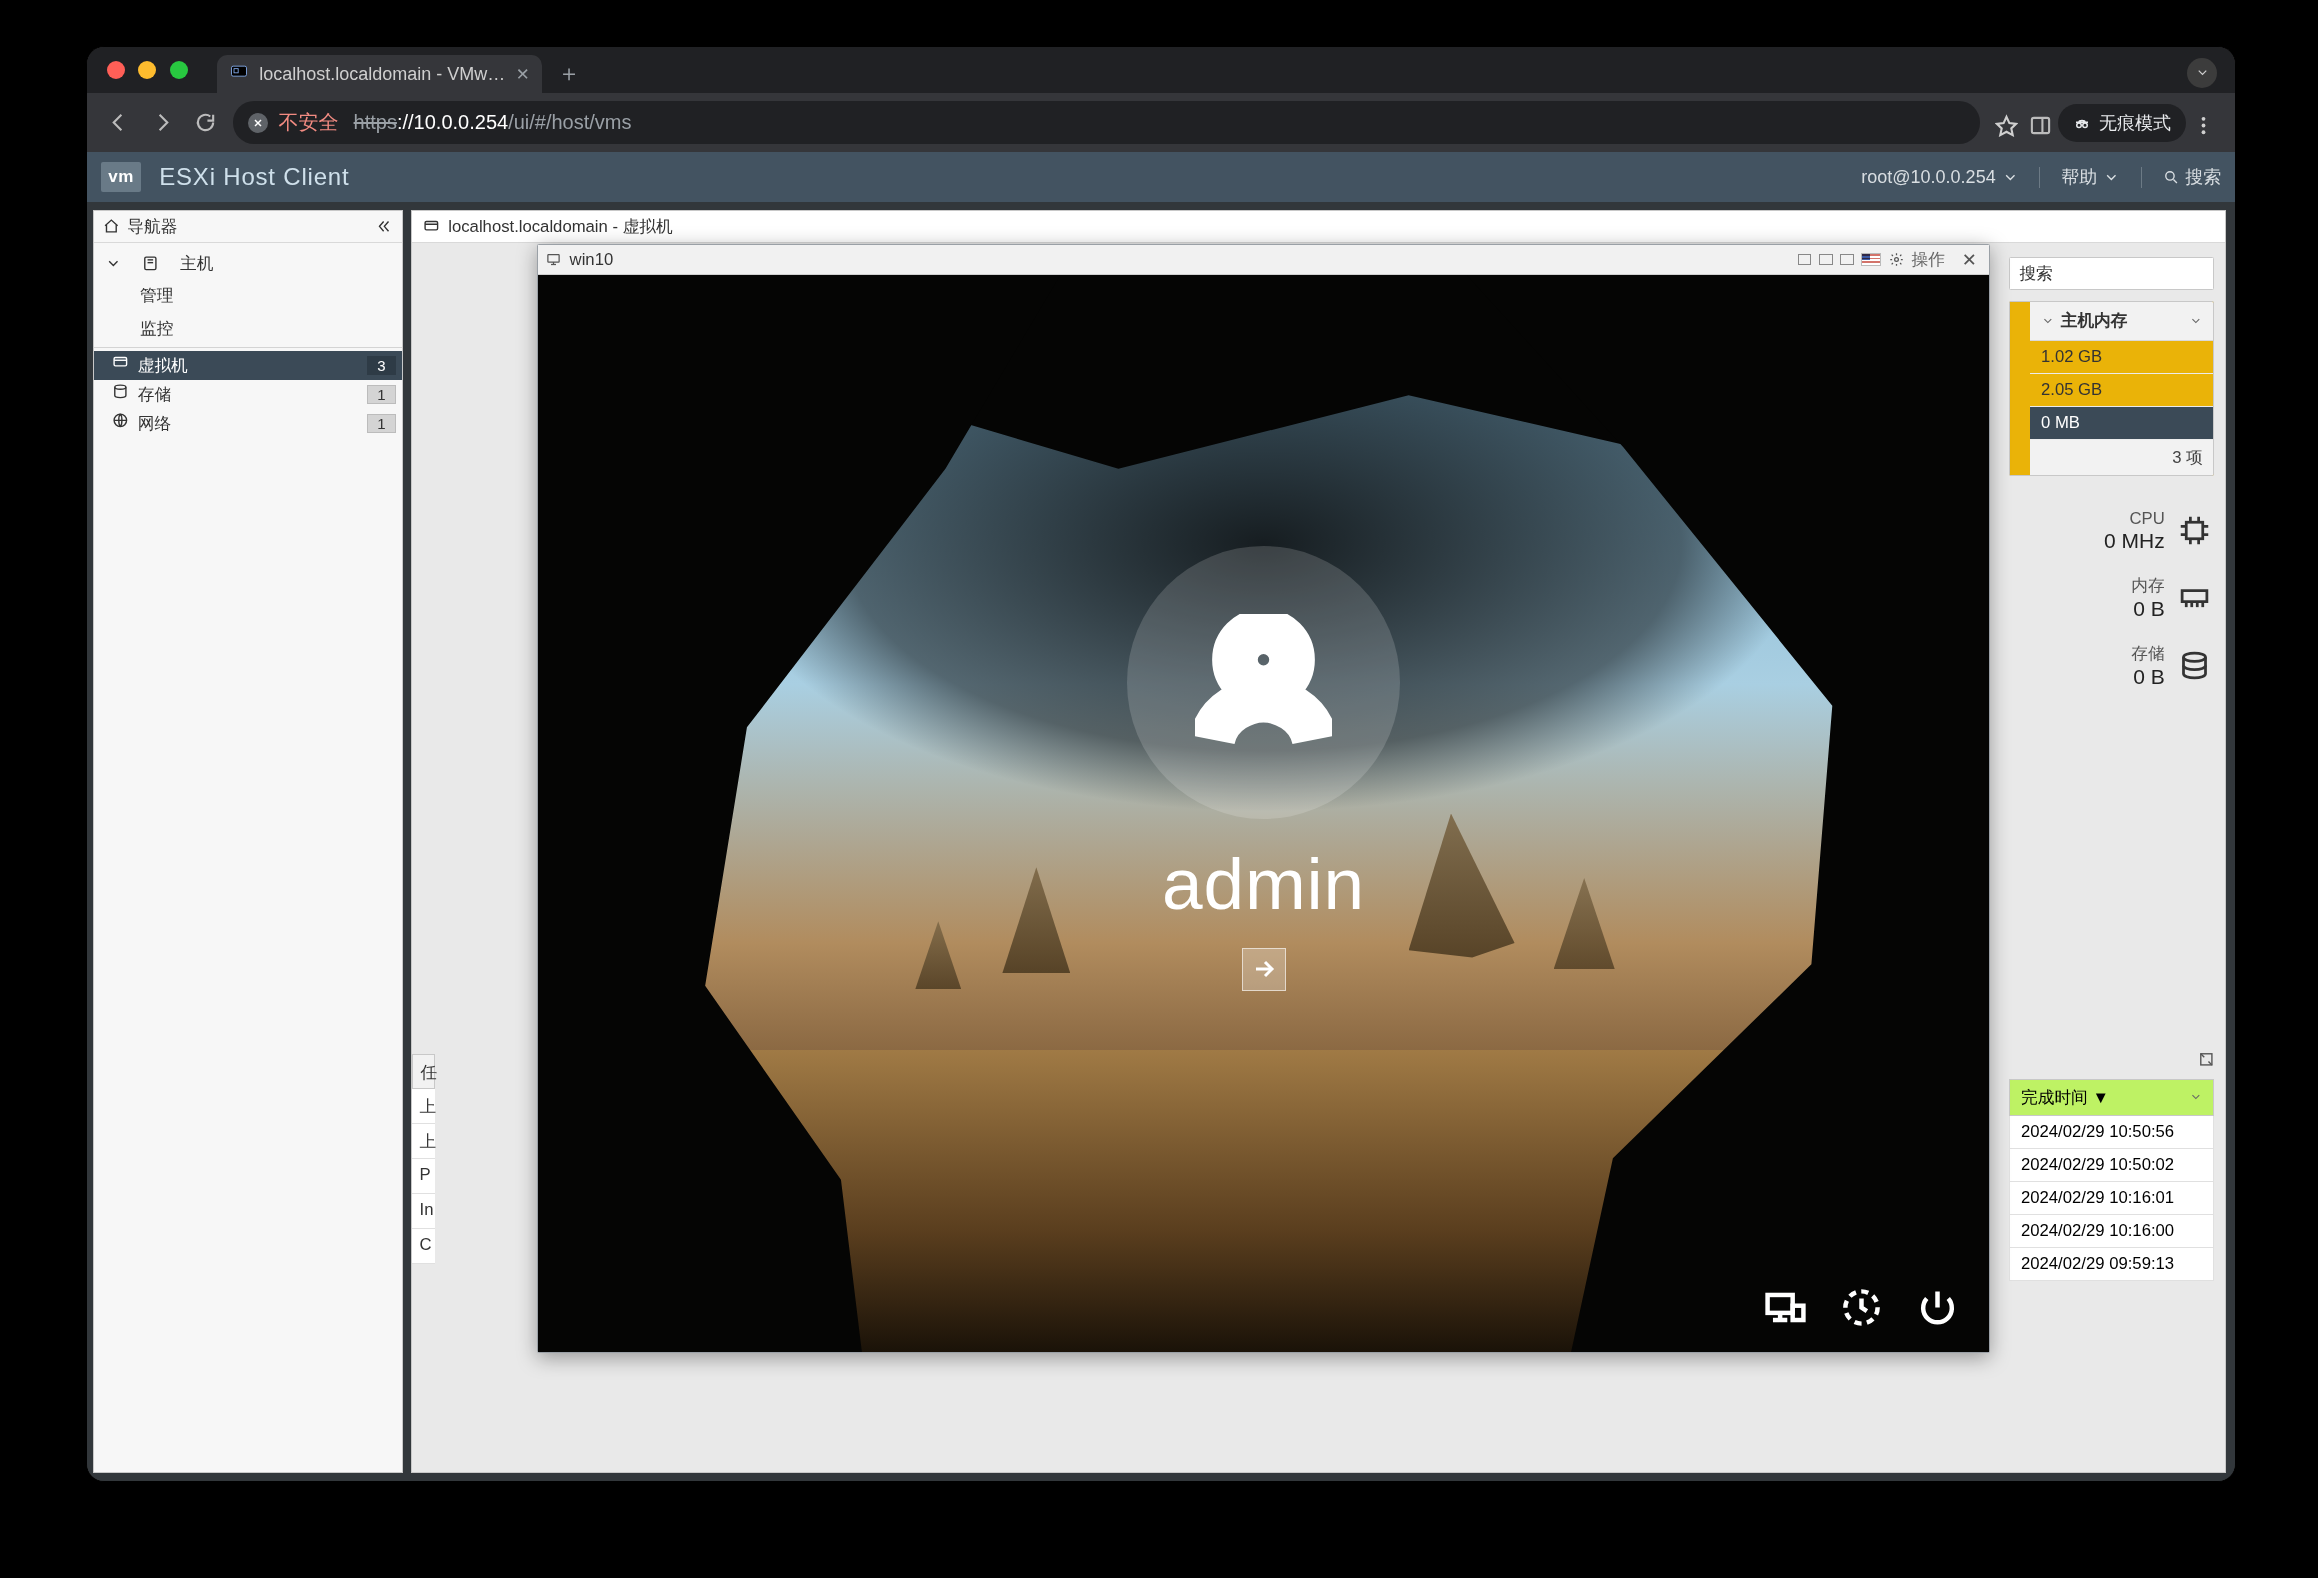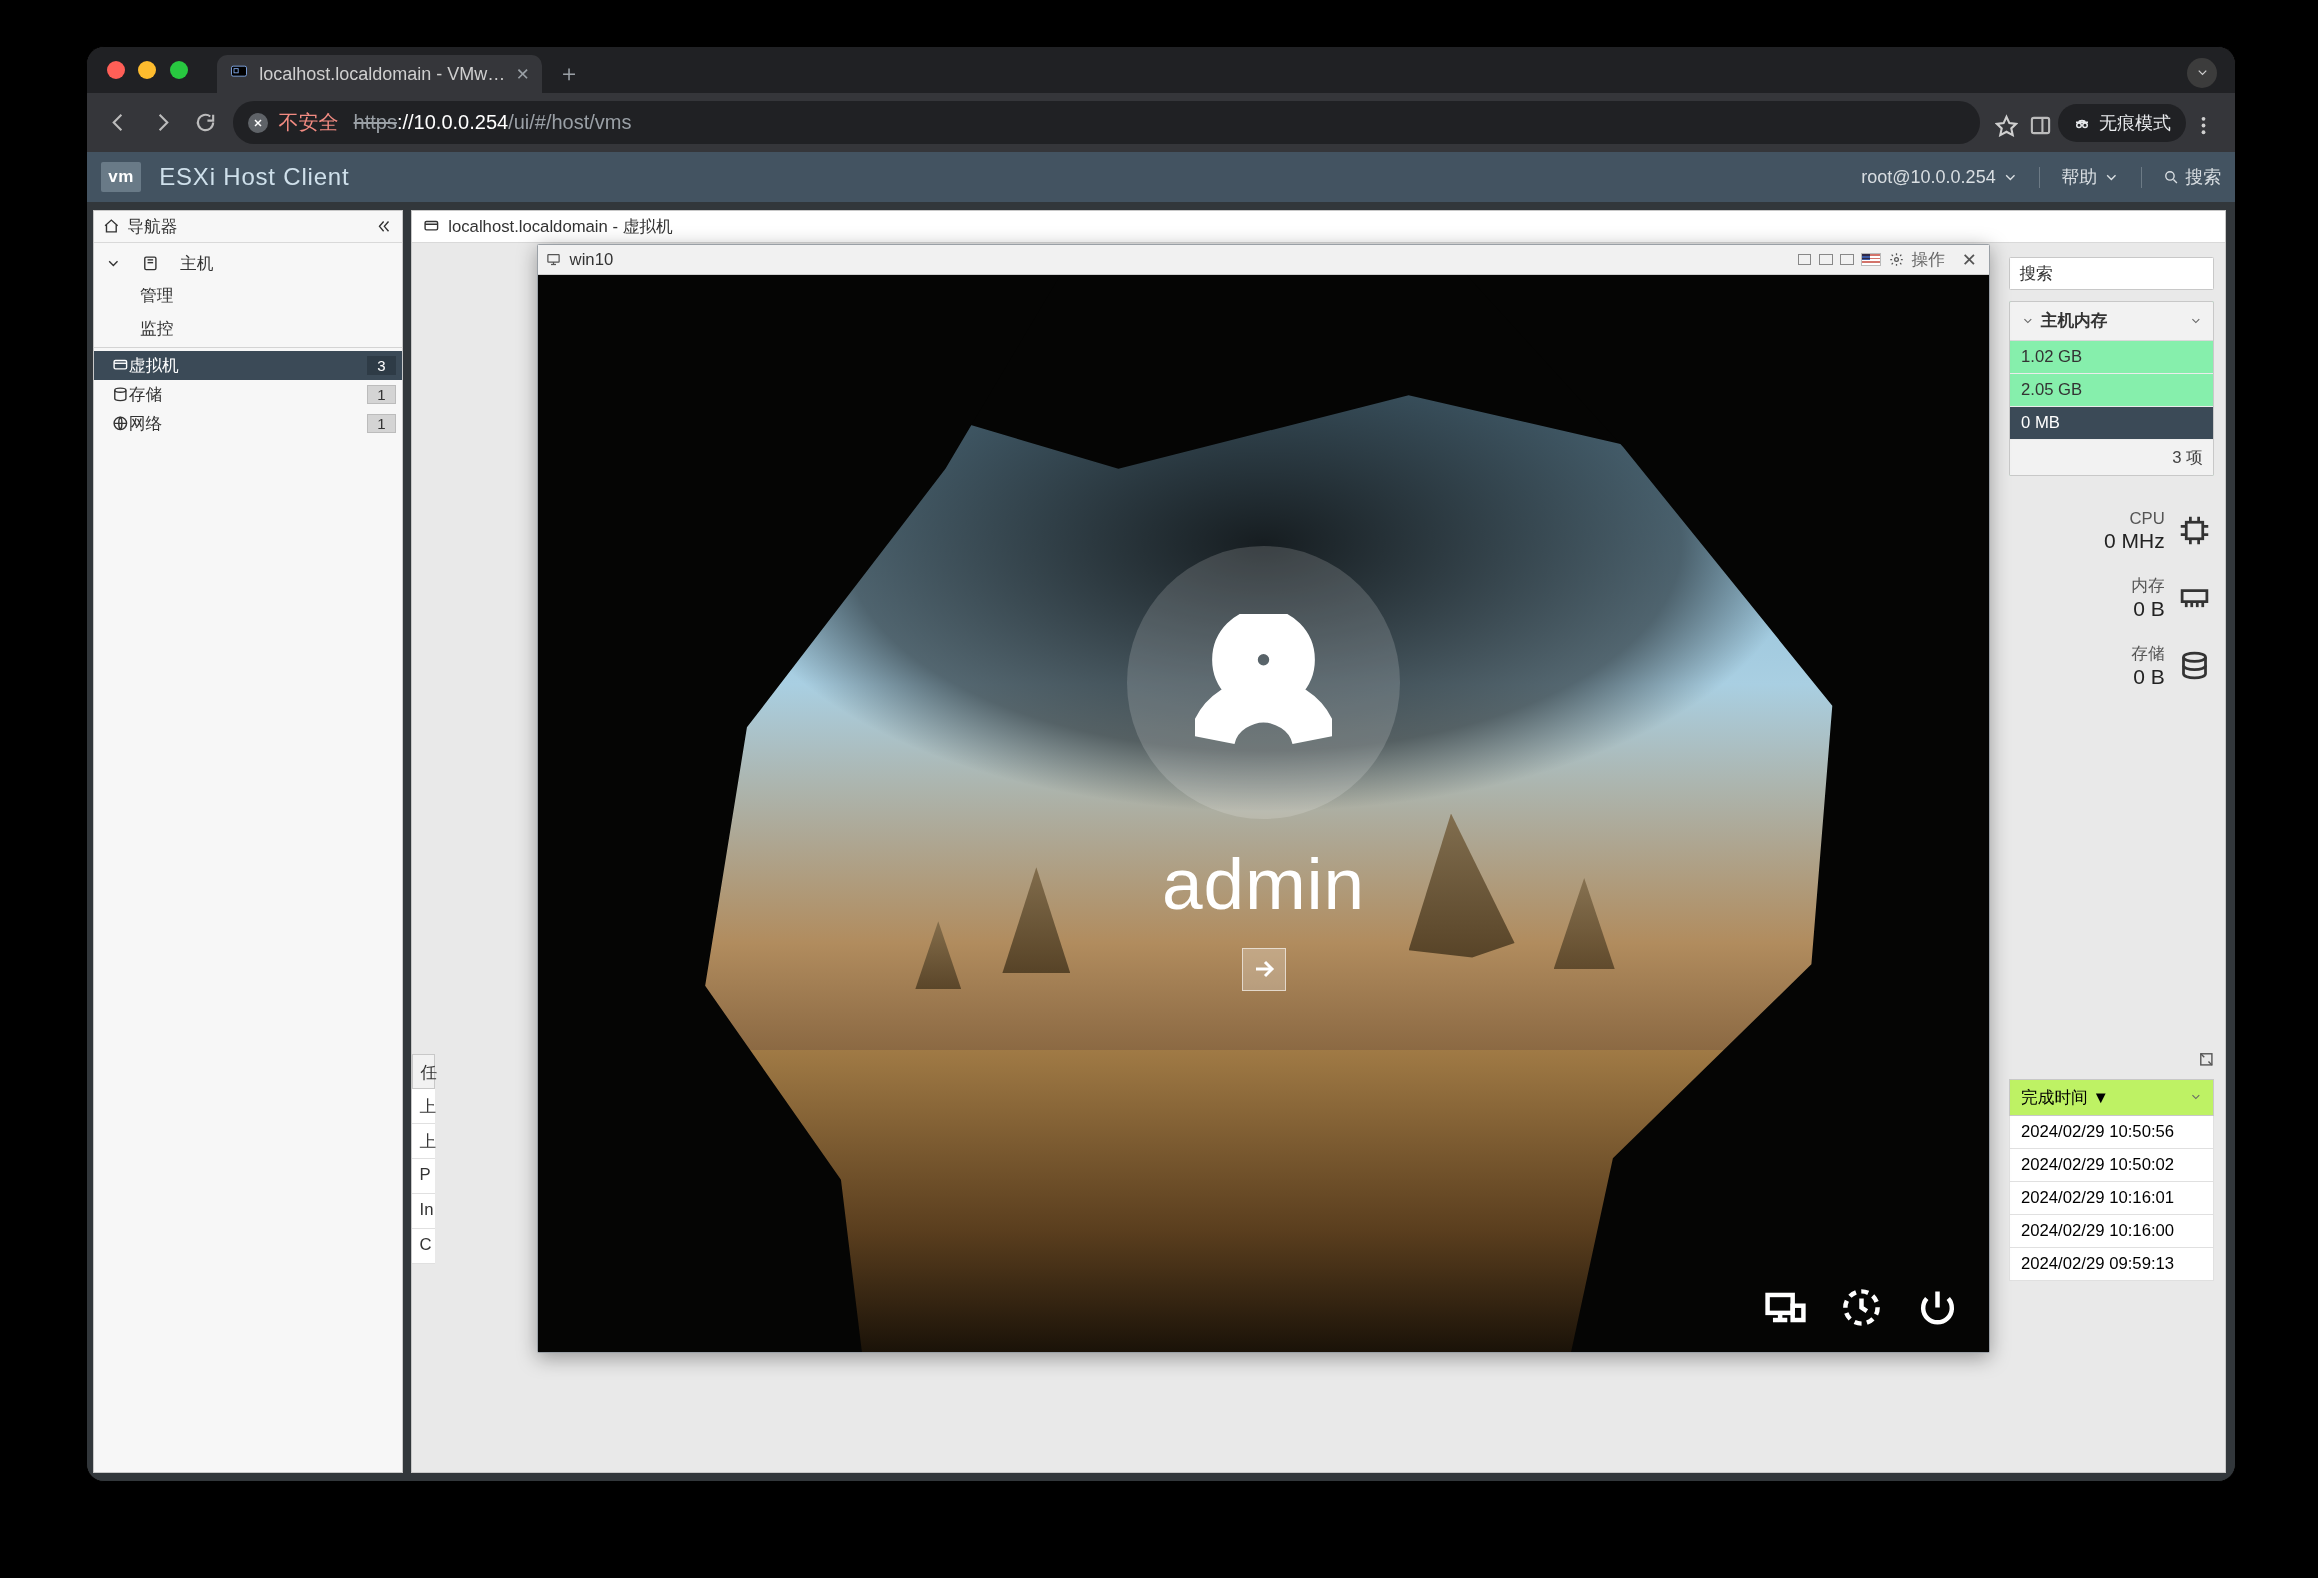--- a/index.html
+++ b/index.html
@@ -48,34 +48,34 @@
 
   .sidebar { position:absolute; left:6px; top:58px; bottom:7.6px; width:310px; background:#f7f7f7; border:0.8px solid #c8c8c8; }
   .sb-title { height:32px; display:flex; align-items:center; padding:0 9px; gap:7.6px; border-bottom:0.8px solid #d9d9d9; font-size:16.7px; color:#333; }
   .sb-title .collapse { margin-left:auto; color:#666; display:flex; align-items:center; }
   .sb-title svg, .tree svg { width:16.7px; height:16.7px; stroke:#333; fill:none; stroke-width:2; }
   .tree { padding:4.6px 0; font-size:16.7px; color:#333; }
   .tree .node { display:flex; align-items:center; gap:21px; padding:4.6px 10.6px; }
   .tree .child { padding-left:46px; }
   .tree .sep-line { height:0.8px; background:#d4d4d4; margin:3px 0; }
   .tree .row { display:flex; align-items:center; justify-content:space-between; padding:3px 6px 3px 18px; }
-  .tree .row .left { display:flex; align-items:center; }
+  .tree .row .left { display:flex; align-items:flex-start; gap:9px; }
   .tree .row .badge { background:#d4d4d4; min-width:29px; text-align:center; font-size:15px; padding:0 4.6px; border:0.8px solid #bcbcbc; }
   .tree .row.active { background:#3b4a57; color:#fff; }
   .tree .row.active .badge { background:#2e3b46; color:#fff; border-color:#2e3b46; }
   .tree .row.active svg { stroke:#fff; }
 
   .content { position:absolute; left:324px; top:58px; right:9px; bottom:7.6px; background:#e9e9e9; border:0.8px solid #c8c8c8; }
   .crumb { height:32px; background:#fff; border-bottom:0.8px solid #d9d9d9; display:flex; align-items:center; gap:9px; padding:0 10.6px; font-size:16.7px; color:#333; }
   .crumb svg { width:16.7px; height:16.7px; stroke:#333; fill:none; stroke-width:2; }
 
   
   .summary { position:absolute; right:10.6px; top:46px; width:205px; }
   .search-box { height:33px; background:#fff; border:0.8px solid #c8c8c8; display:flex; align-items:center; padding:0 9px; font-size:16.7px; color:#333; border-radius:1.5px; }
-  .panel { margin-top:10.6px; background:#86efac; border:0.8px solid #c8c8c8; font-size:16.7px; color:#333; border-radius:1.5px; overflow:hidden; }
+  .panel { margin-top:10.6px; background:#eab308; border:0.8px solid #c8c8c8; font-size:16.7px; color:#333; border-radius:1.5px; overflow:hidden;padding-left:20px; }
   .panel .ph { display:flex; align-items:center; justify-content:space-between; padding:7.6px 10.6px; border-bottom:0.8px solid #d9d9d9; font-weight:600; background:#f2f2f2;}
   .panel .pr { padding:6px 10.6px; border-bottom:0.8px solid #ececec; }
   .panel .pr.active { background:#3b4a57; color:#fff; }
   .panel .pf { padding:6px 10.6px; text-align:right; color:#444; background:#f2f2f2;}
   .chev { width:13.7px; height:13.7px; }
 
   .stats { margin-top:33px; display:flex; flex-direction:column; gap:21px; align-items:flex-end; padding-right:3px; }
   .stat { display:flex; align-items:center; gap:13.7px; }
   .stat .txt { text-align:right; }
   .stat .lbl { font-size:16.7px; color:#555; }

